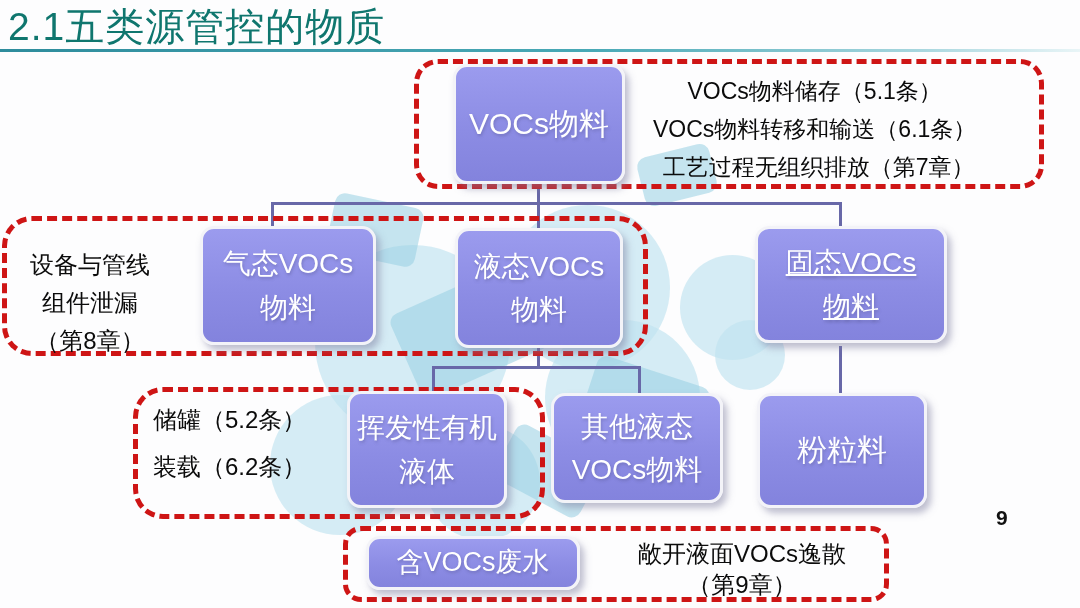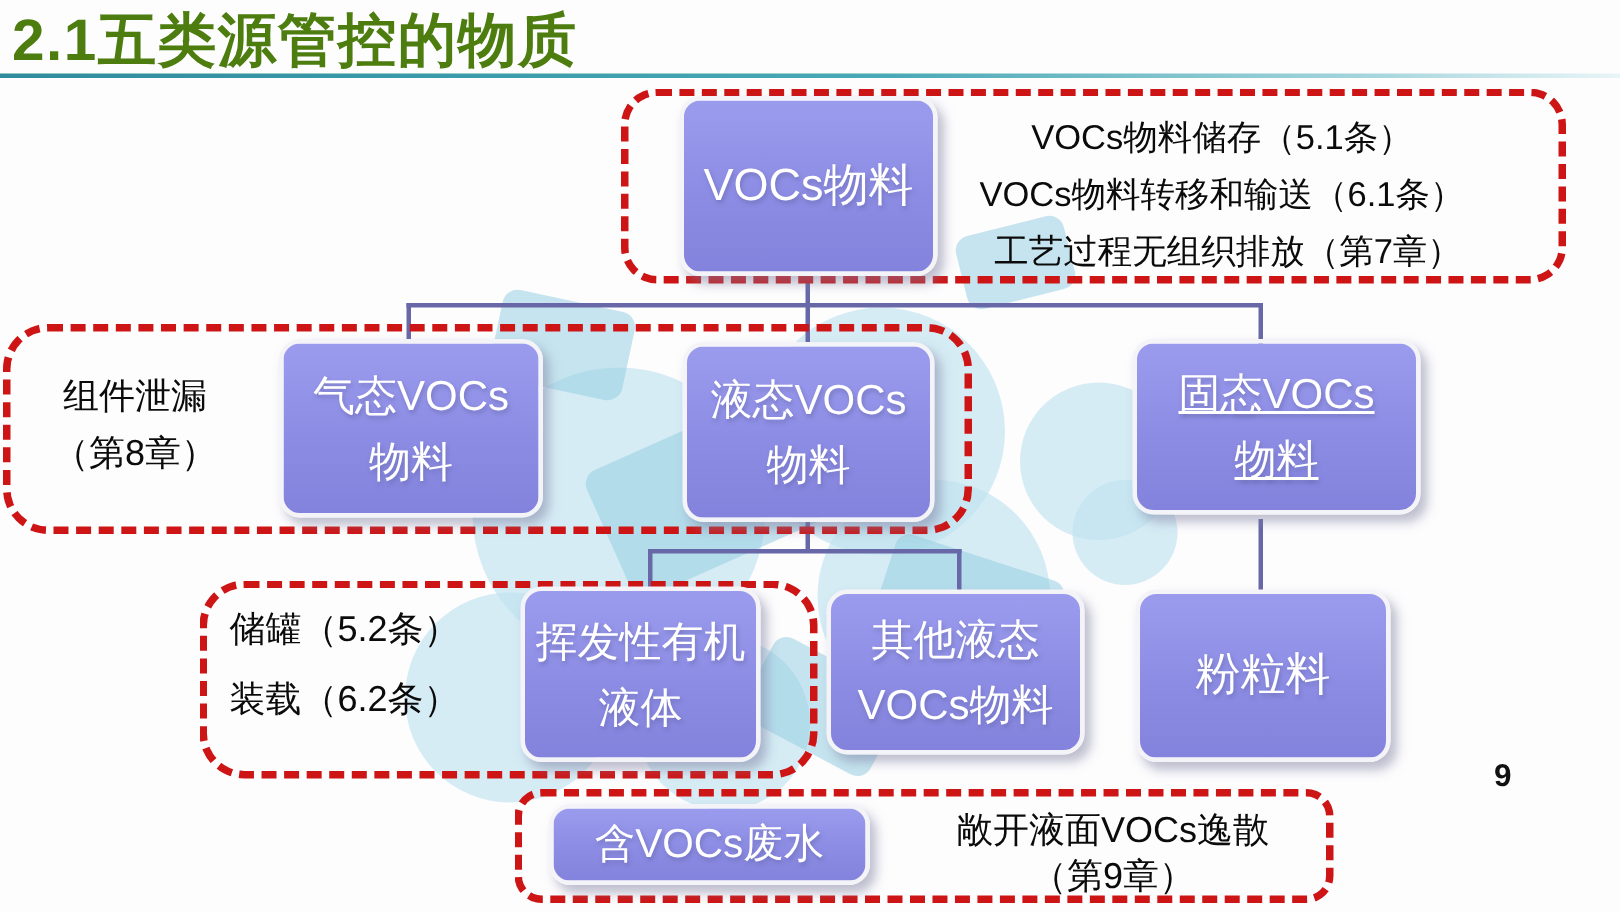--- a/index.html
+++ b/index.html
@@ -4,21 +4,21 @@
 <style>
   html,body{margin:0;padding:0;background:#ffffff;}
   #slide{
     position:relative;width:1080px;height:608px;overflow:hidden;
     background:#fdfdfe;
     font-family:"Liberation Sans","DejaVu Sans",sans-serif;
   }
   
   .slide-title{
     position:absolute;left:8px;top:0px;
-    font-size:39px;font-weight:bold;color:#4d7c0f;letter-spacing:1px;
+    font-size:39px;font-weight:normal;color:#0f766e;letter-spacing:1px;
   }
   .title-rule{
     position:absolute;left:0;top:49px;width:1080px;height:3px;
     background:linear-gradient(to right,#2e8c9c 0%,#49a9b6 55%,#a7d6de 85%,#e9f5f7 100%);
   }
   
   .wm{position:absolute;z-index:0;}
   .wm-c{border-radius:50%;background:#c0e4ef;opacity:.65;}
   .wm-r{background:#97d0e1;opacity:.55;border-radius:10px;}
   
@@ -89,21 +89,21 @@
 
   <div class="dashed" style="left:414px;top:59px;width:630px;height:130px;"></div>
   <div class="dashed" style="left:2px;top:216px;width:646px;height:140px;border-radius:30px;"></div>
   <div class="dashed" style="left:133px;top:387px;width:412px;height:132px;border-radius:30px;"></div>
   <div class="dashed" style="left:343px;top:526px;width:546px;height:76px;border-radius:18px;"></div>
 
   <div class="node" style="left:453px;top:64px;width:172px;height:120px;">
     <div class="one-line">VOCs物料</div>
   </div>
 
-  <div class="node" style="left:186px;top:226px;width:176px;height:119px;">
+  <div class="node" style="left:200px;top:226px;width:176px;height:119px;">
     <div>气态VOCs</div>
     <div>物料</div>
   </div>
 
   <div class="node" style="left:455px;top:228px;width:168px;height:120px;">
     <div>液态VOCs</div>
     <div>物料</div>
   </div>
 
   <div class="node" style="left:755px;top:226px;width:192px;height:117px;text-decoration:underline;">
@@ -129,20 +129,21 @@
     <div class="one-line">粉粒料</div>
   </div>
 
   <div class="annot annot-storage" style="left:653px;top:72px;">
     <div>VOCs物料储存（5.1条）</div>
     <div>VOCs物料转移和输送（6.1条）</div>
     <div style="padding-left:8px;">工艺过程无组织排放（第7章）</div>
   </div>
 
   <div class="annot annot-leak" style="left:6px;top:246px;width:168px;">
+    <div>设备与管线</div>
     <div>组件泄漏</div>
     <div>（第8章）</div>
   </div>
 
   <div class="annot annot-tank" style="left:153px;top:396px;">
     <div>储罐（5.2条）</div>
     <div>装载（6.2条）</div>
   </div>
 
   <div class="annot annot-open" style="left:598px;top:538px;width:288px;">

